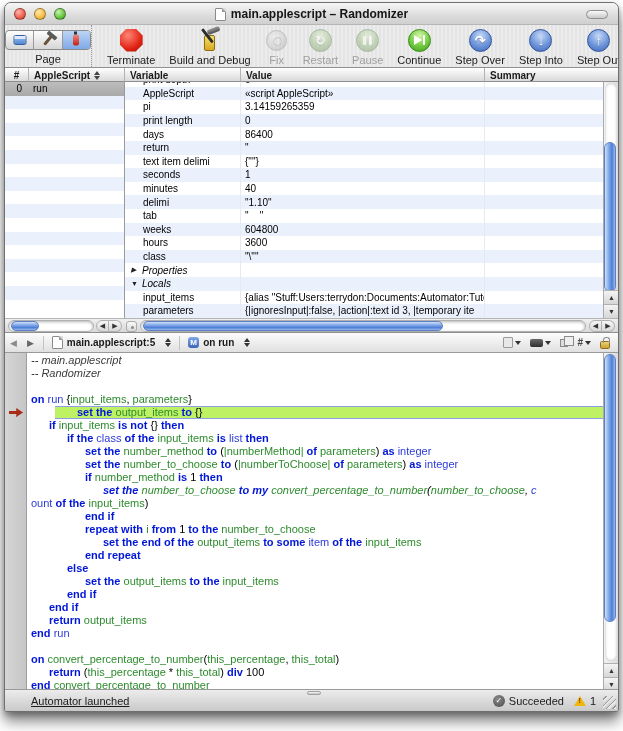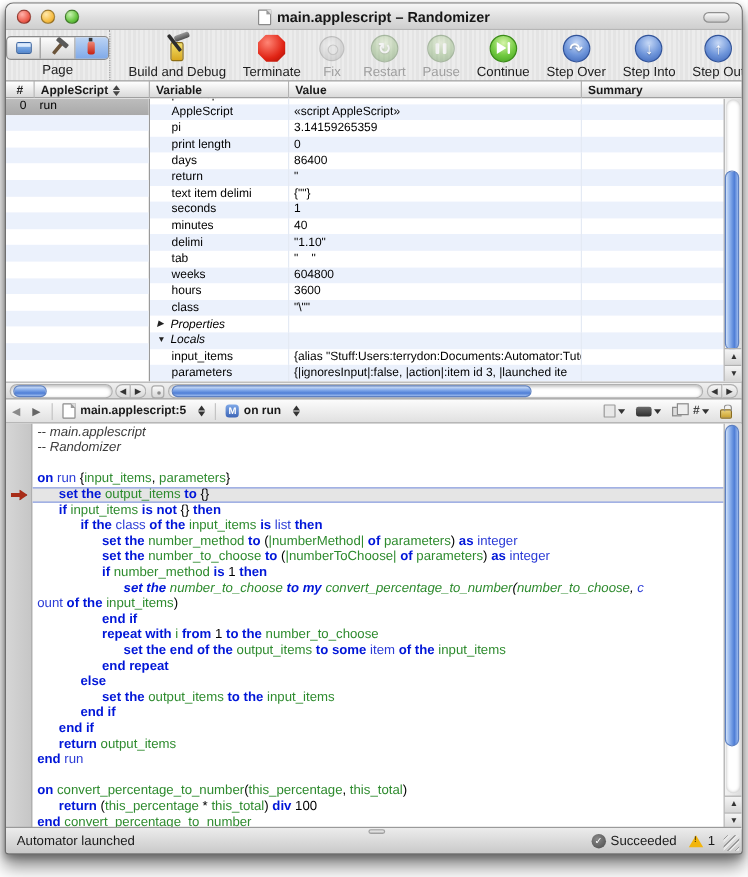--- a/index.html
+++ b/index.html
@@ -136,31 +136,31 @@
   .locki{ width:10px; height:8px; background:linear-gradient(#ecd27a,#c9a12e); border:1px solid #8a6d1f; border-radius:1.5px; position:relative; margin-top:4px;}
   .locki::before{ content:''; position:absolute; left:1.5px; top:-5px; width:5px; height:5px; border:1.5px solid #8f8f8f; border-bottom:none; border-radius:3px 3px 0 0; }
 
   
   .editor{ position:absolute; left:0; top:350px; width:100%; height:338px; background:#fff; overflow:hidden; }
   .gutter{ position:absolute; left:0; top:0; width:22px; height:100%; background:linear-gradient(90deg,#d6d6d6,#c6c6c6); border-right:1px solid #9e9e9e; }
   .exec-arrow{ position:absolute; left:4px; width:14px; height:9px; background:#a82c18;
     clip-path:polygon(0 32%,52% 32%,52% 0,100% 50%,52% 100%,52% 68%,0 68%); box-shadow:0 1px 1px rgba(0,0,0,.4);}
   .codearea{ position:absolute; left:22px; top:0; right:15px; bottom:0; overflow:hidden; padding-top:1px; }
   .cl{ height:13px; line-height:13px; font-size:11px; white-space:pre; color:#000; }
-  .cl.hl{ background:#e5e5e5; box-shadow:inset 0 1px 0 #8b9fe2, inset 0 -1px 0 #8b9fe2; }
+  .cl.hl{ background:#bef264; box-shadow:inset 0 1px 0 #8b9fe2, inset 0 -1px 0 #8b9fe2;margin-left:28px; }
   .s-c{ font-style:italic; color:#3c3c3c; }
   .s-k{ color:#0016d8; font-weight:bold; }
   .s-b{ color:#2b3bd6; }
   .s-v{ color:#2e8b2e; }
   .s-p{ color:#000; }
   .edscroll{ position:absolute; right:0; top:0; width:15px; height:100%; background:linear-gradient(90deg,#f2f2f2,#dcdcdc); border-left:1px solid #aaa; }
 
   
   .statusbar{ position:absolute; left:0; bottom:0; width:100%; height:22px; background:linear-gradient(#ececec,#c9c9c9); border-top:1px solid #9a9a9a; display:flex; align-items:center; font-size:11px; color:#1a1a1a; }
-  .statusmsg{ padding-left:9px; }
+  .statusmsg{ padding-left:26px;text-decoration:underline; }
   .statusright{ margin-left:auto; display:flex; align-items:center; gap:4px; padding-right:22px; }
   .chk{ width:12px; height:12px; border-radius:50%; background:radial-gradient(circle at 40% 35%, #8a8a8a, #4a4a4a); color:#fff; font-size:8px; display:flex; align-items:center; justify-content:center; }
   .warn{ width:0; height:0; border-style:solid; border-width:0 6px 10px 6px; border-color:transparent transparent #f2b50c transparent; position:relative; margin-left:6px;}
   .warn::after{ content:'!'; position:absolute; left:-1.5px; top:1px; font-size:7px; font-weight:bold; color:#5d4303; }
   .grip{ position:absolute; right:2px; bottom:2px; width:13px; height:13px;
     background:repeating-linear-gradient(135deg, transparent 0 2px, #9a9a9a 2px 3px, #e8e8e8 3px 4.5px); }
   .dimple{ position:absolute; left:302px; top:1px; width:14px; height:4px; border-radius:2px; background:linear-gradient(#fdfdfd,#bdbdbd); border:1px solid #a0a0a0; }
 </style>
 </head>
 <body>
@@ -188,30 +188,30 @@
             <span class="hammer"></span>
           </div>
         <div class="seg sel">
             <span class="extg"></span>
           </div>
       </div>
       <div class="grouplabel">Page</div>
     </div>
     <div class="tbuttons">
         <div class="tbtn">
+          <div class="ticon icon-stop-octagon">
+            <div class="oct"></div>
+          </div>
+          <div class="tlabel">Terminate</div>
+        </div>
+        <div class="tbtn">
           <div class="ticon icon-hammer">
             <div class="head"></div>
           </div>
           <div class="tlabel">Build and Debug</div>
-        </div>
-        <div class="tbtn">
-          <div class="ticon icon-stop-octagon">
-            <div class="oct"></div>
-          </div>
-          <div class="tlabel">Terminate</div>
         </div>
         <div class="tbtn disabled">
           <div class="ticon icon-disc">
             <div class="d1"></div>
           </div>
           <div class="tlabel">Fix</div>
         </div>
         <div class="tbtn disabled">
           <div class="ticon icon-restart">
             <div class="cir green">
@@ -435,21 +435,21 @@
             <div class="vc name">
               <span>input_items</span>
             </div>
             <div class="vc val">{alias "Stuff:Users:terrydon:Documents:Automator:Tuto</div>
             <div class="vc sum"></div>
           </div>
           <div class="vrow alt">
             <div class="vc name">
               <span>parameters</span>
             </div>
-            <div class="vc val">{|ignoresInput|:false, |action|:item id 3, |launched ite</div>
+            <div class="vc val">{|ignoresInput|:false, |action|:text id 3, |temporary ite</div>
             <div class="vc sum"></div>
           </div>
         </div>
       <div class="vscroll">
         <div class="vtrack"></div>
         <div class="vthumb" style="top:60px; height:150px;"></div>
         <div class="sbtn" style="bottom:14px;">▲</div>
         <div class="sbtn" style="bottom:0;">▼</div>
       </div>
     </div>

